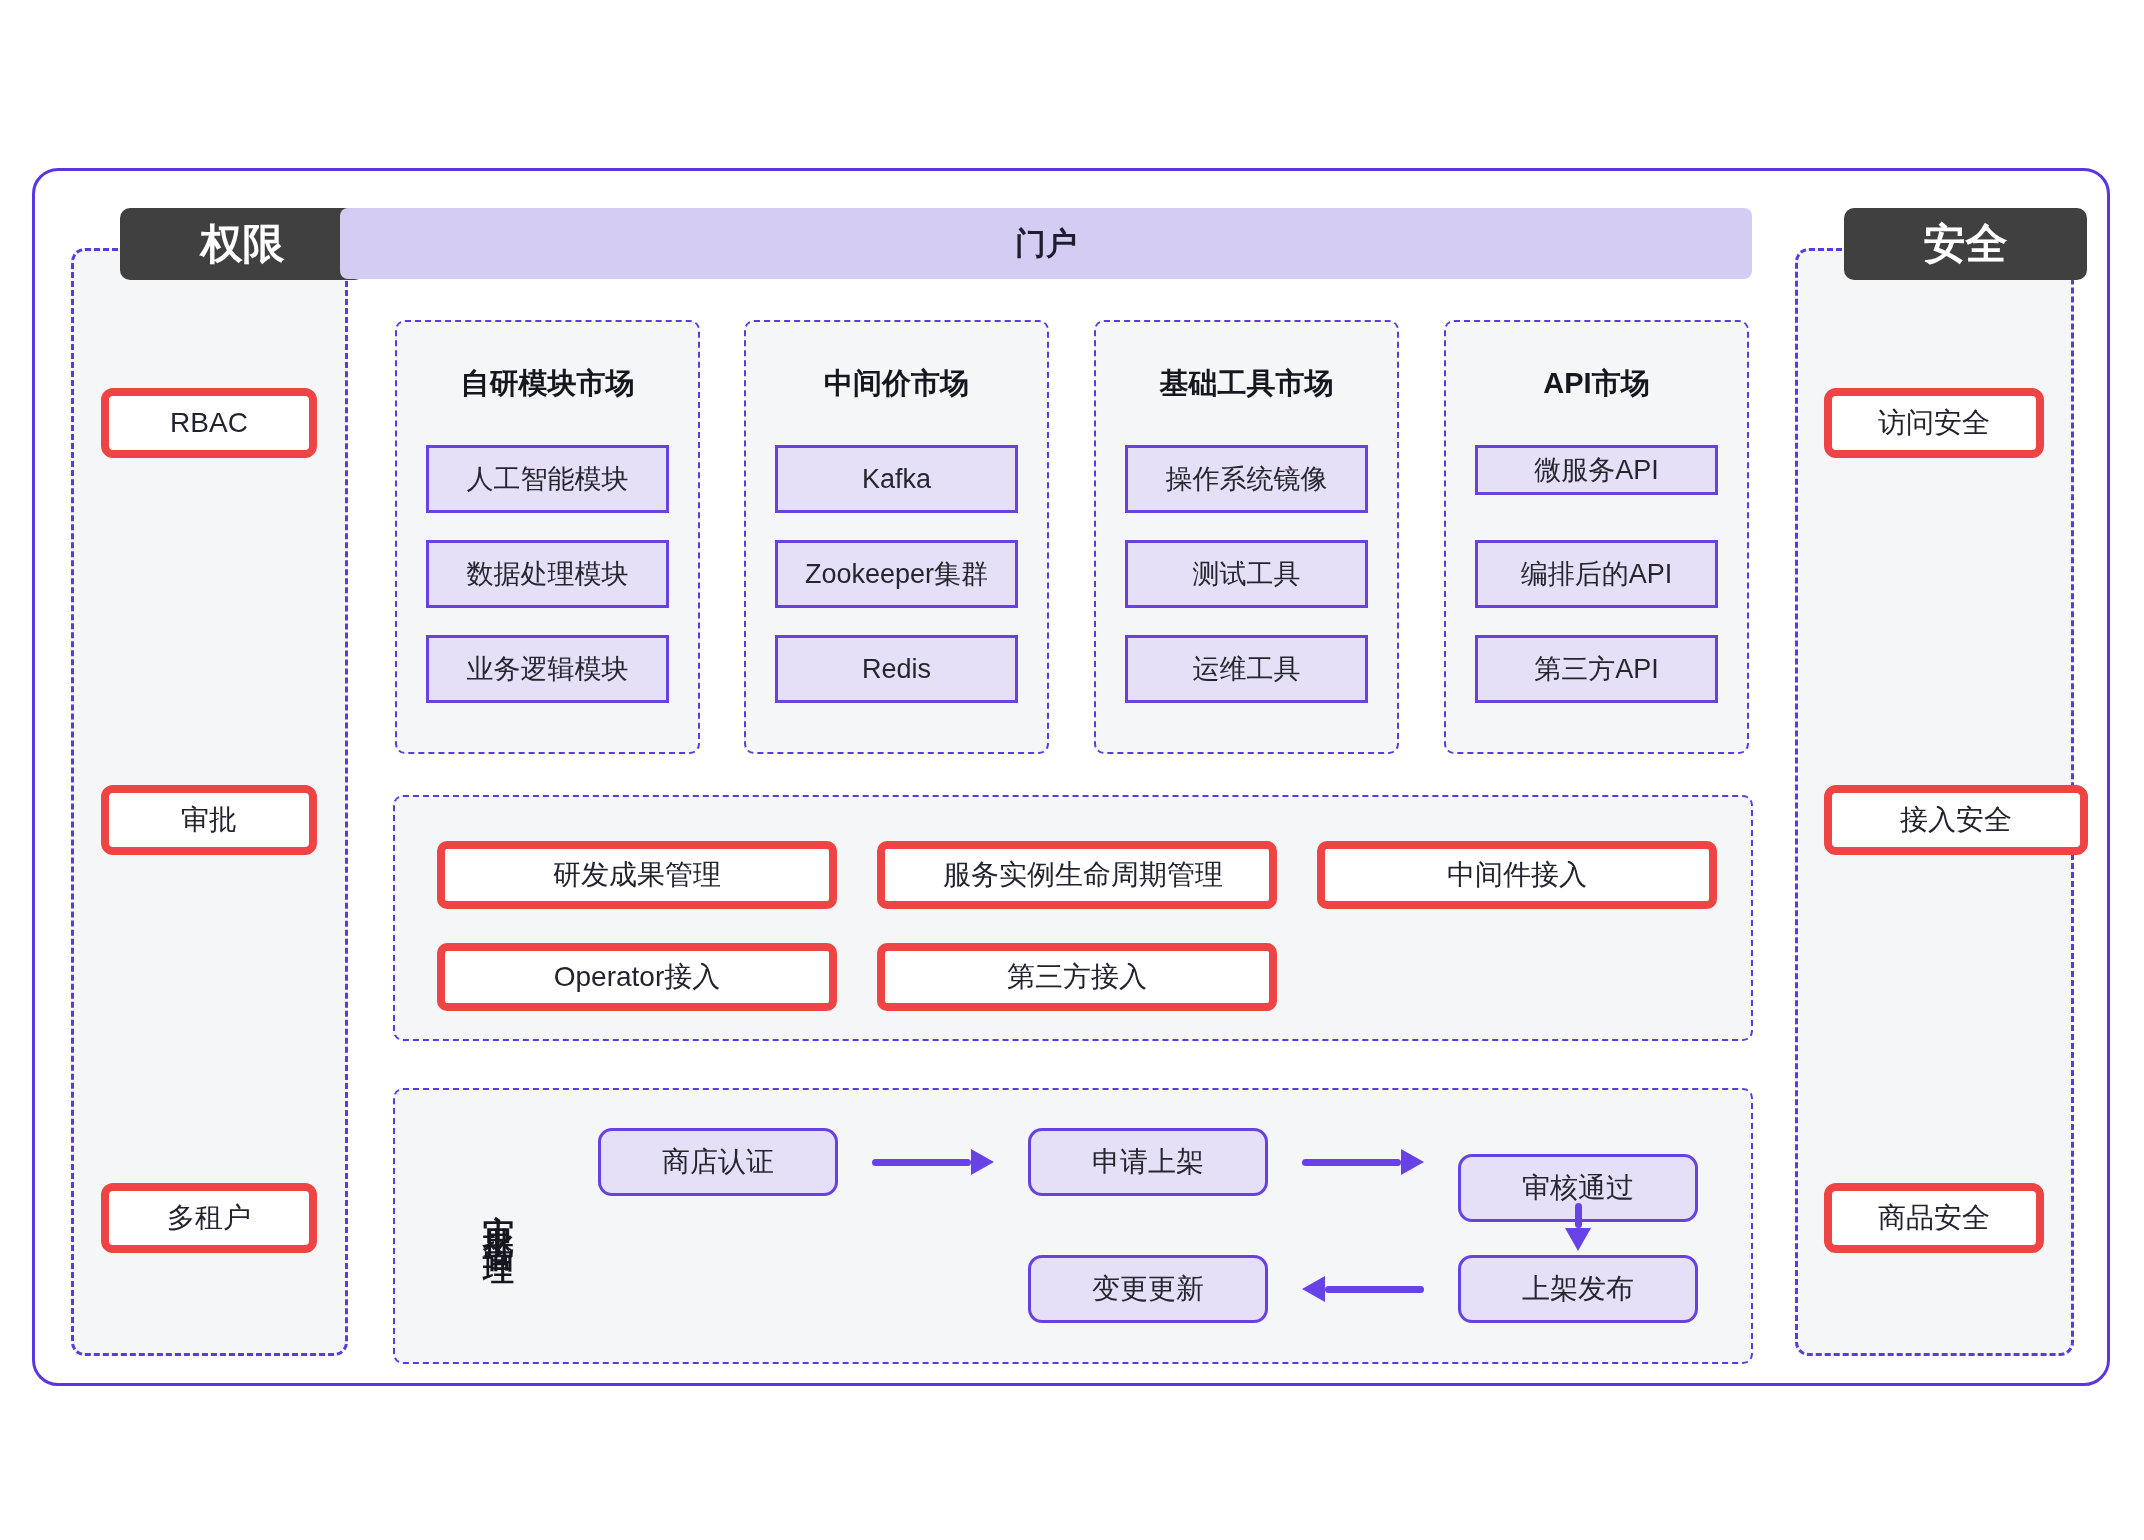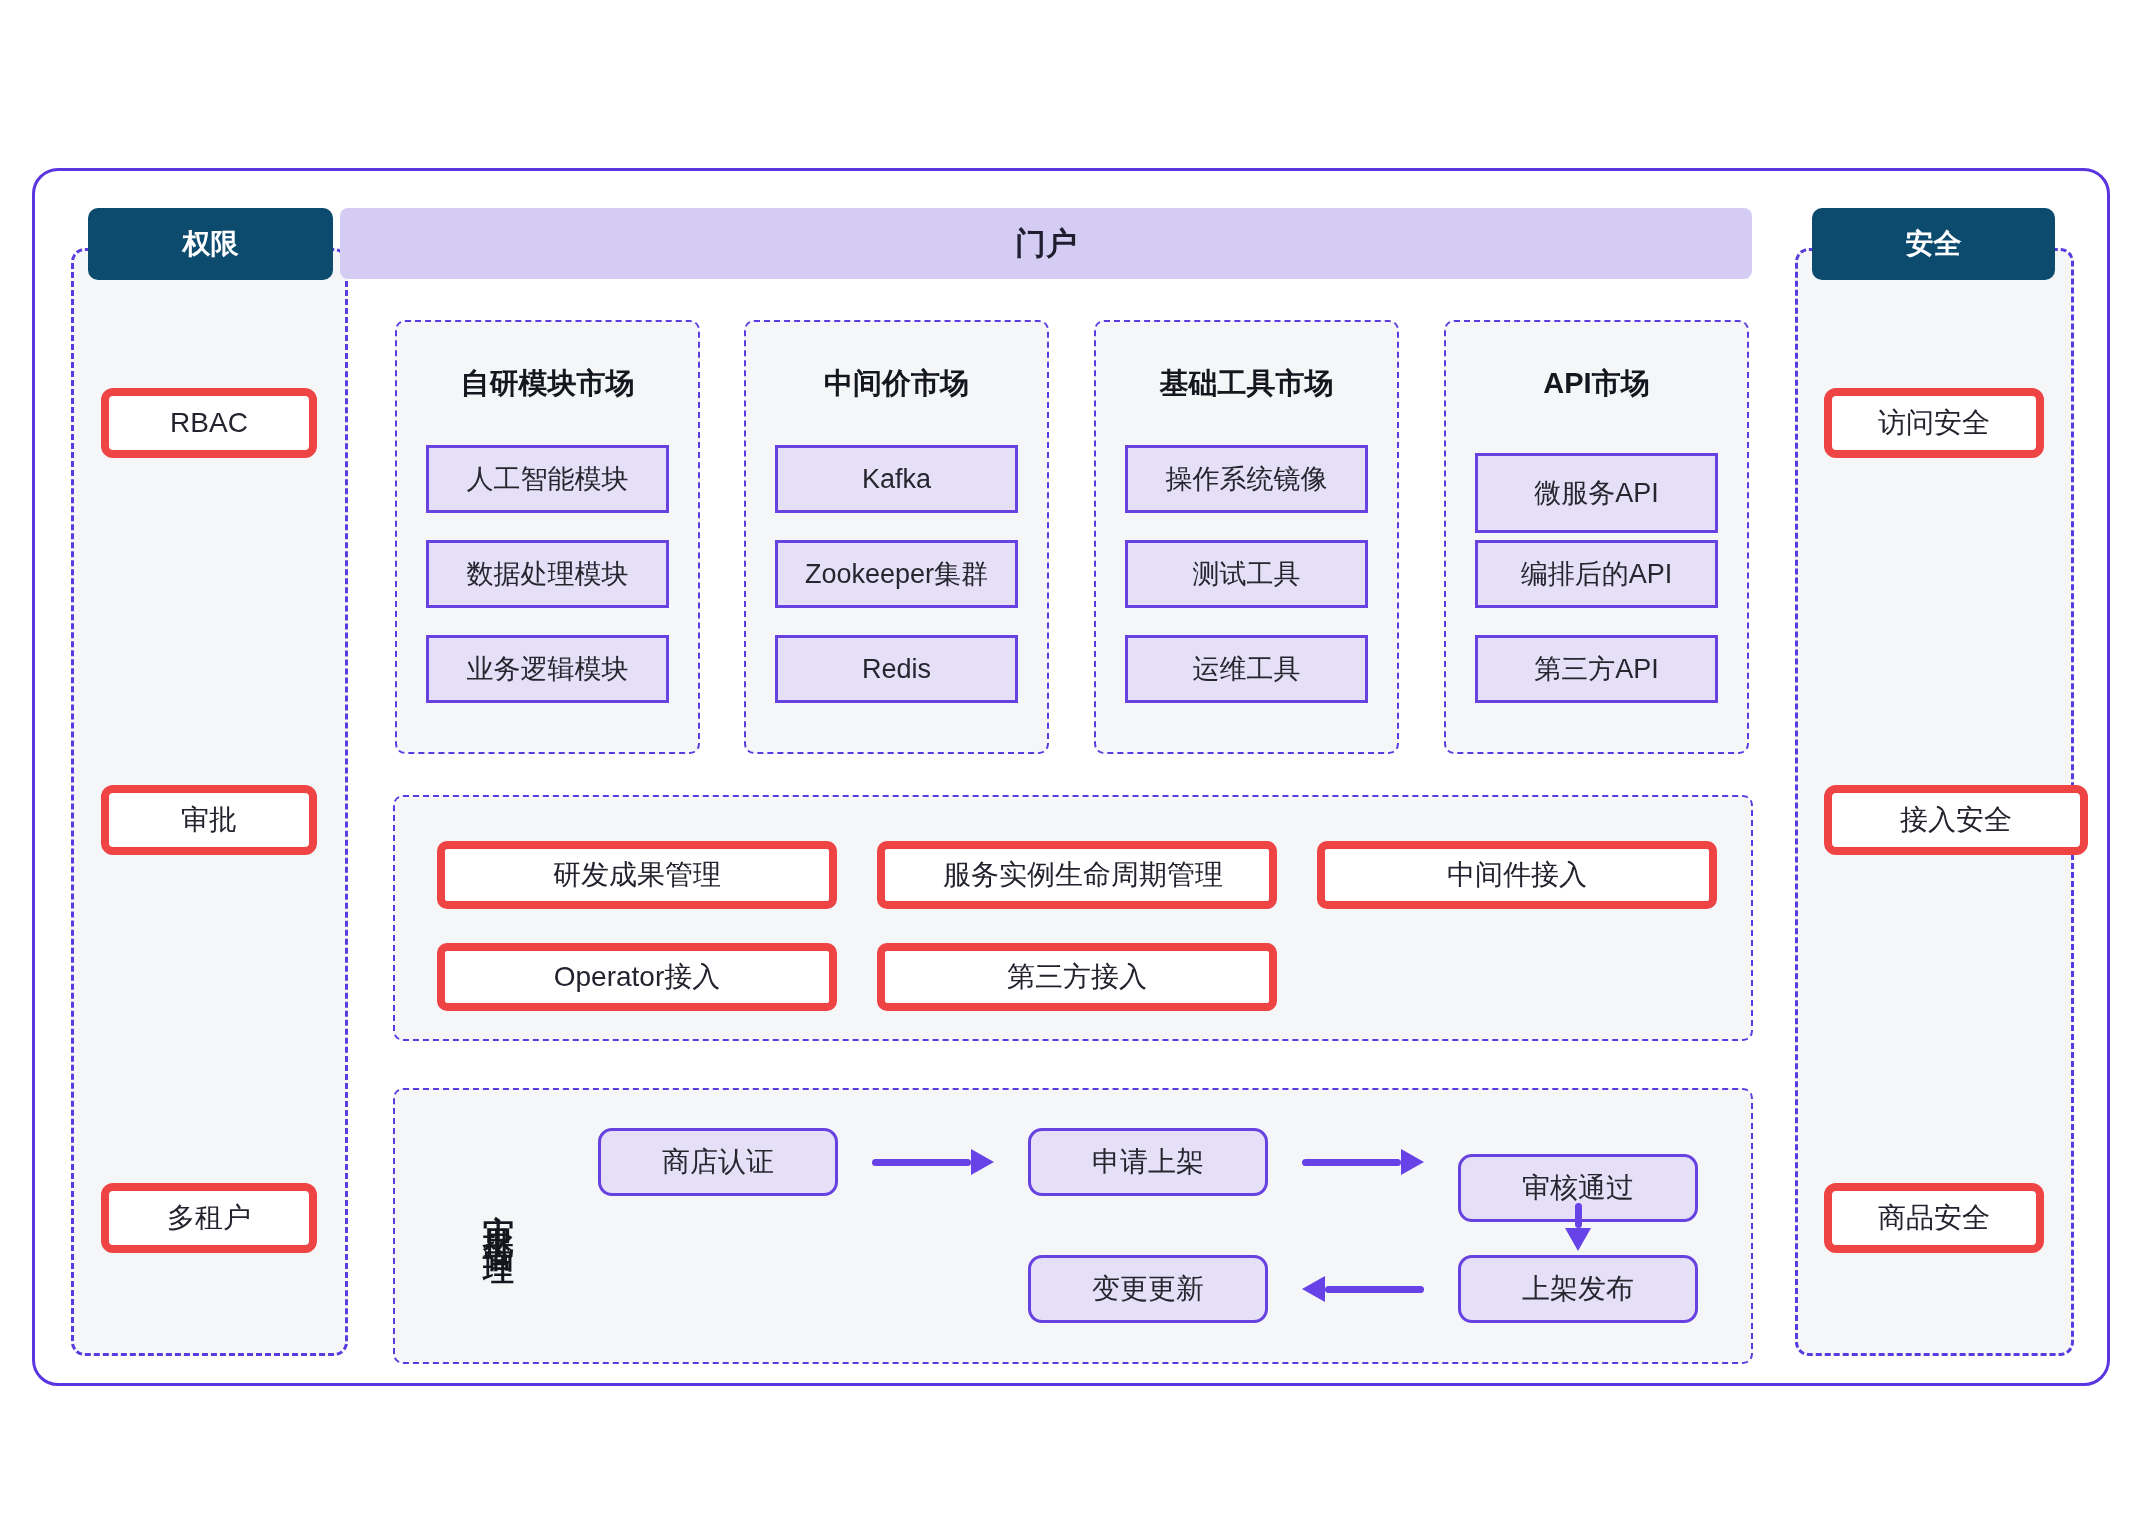--- a/index.html
+++ b/index.html
@@ -32,26 +32,27 @@
     background:#f5f6f8;
   }
   .dashed-thin{
     border:2px dashed #5b3be0;
     border-radius:10px;
     background:#f5f6f8;
   }
 
   
   .pillar-header{
-    background:#0c4a6e;
+    background:#404040;
     color:#ffffff;
     border-radius:10px;
     display:flex;align-items:center;justify-content:center;
-    font-size:28px;font-weight:bold;
+    font-size:42px;font-weight:bold;
     z-index:3;
+    margin-left:32px;
   }
 
   
   .portal-banner{
     background:#d5ccf4;
     border-radius:8px;
     display:flex;align-items:center;justify-content:center;
     font-size:31px;font-weight:600;color:#1e1e2e;
     z-index:3;
   }
@@ -138,21 +139,21 @@
 
   <div class="abs dashed-thin" style="left:1094px;top:320px;width:305px;height:434px;">
     <div class="abs market-title">基础工具市场</div>
     <div class="abs node-lav" style="left:29px;top:123px;width:243px;height:68px;">操作系统镜像</div>
     <div class="abs node-lav" style="left:29px;top:218px;width:243px;height:68px;">测试工具</div>
     <div class="abs node-lav" style="left:29px;top:313px;width:243px;height:68px;">运维工具</div>
   </div>
 
   <div class="abs dashed-thin" style="left:1444px;top:320px;width:305px;height:434px;">
     <div class="abs market-title">API市场</div>
-    <div class="abs node-lav" style="left:29px;top:123px;width:243px;height:80px;margin-top:8px;">微服务API</div>
+    <div class="abs node-lav" style="left:29px;top:123px;width:243px;height:50px;">微服务API</div>
     <div class="abs node-lav" style="left:29px;top:218px;width:243px;height:68px;">编排后的API</div>
     <div class="abs node-lav" style="left:29px;top:313px;width:243px;height:68px;">第三方API</div>
   </div>
 
   <div class="abs dashed-thin" style="left:393px;top:795px;width:1360px;height:246px;"></div>
   <div class="abs node-white" style="left:437px;top:841px;width:400px;height:68px;border-radius:10px;">研发成果管理</div>
   <div class="abs node-white" style="left:877px;top:841px;width:400px;height:68px;border-radius:10px;padding-left:12px;">服务实例生命周期管理</div>
   <div class="abs node-white" style="left:1317px;top:841px;width:400px;height:68px;border-radius:10px;">中间件接入</div>
   <div class="abs node-white" style="left:437px;top:943px;width:400px;height:68px;border-radius:10px;">Operator接入</div>
   <div class="abs node-white" style="left:877px;top:943px;width:400px;height:68px;border-radius:10px;">第三方接入</div>

